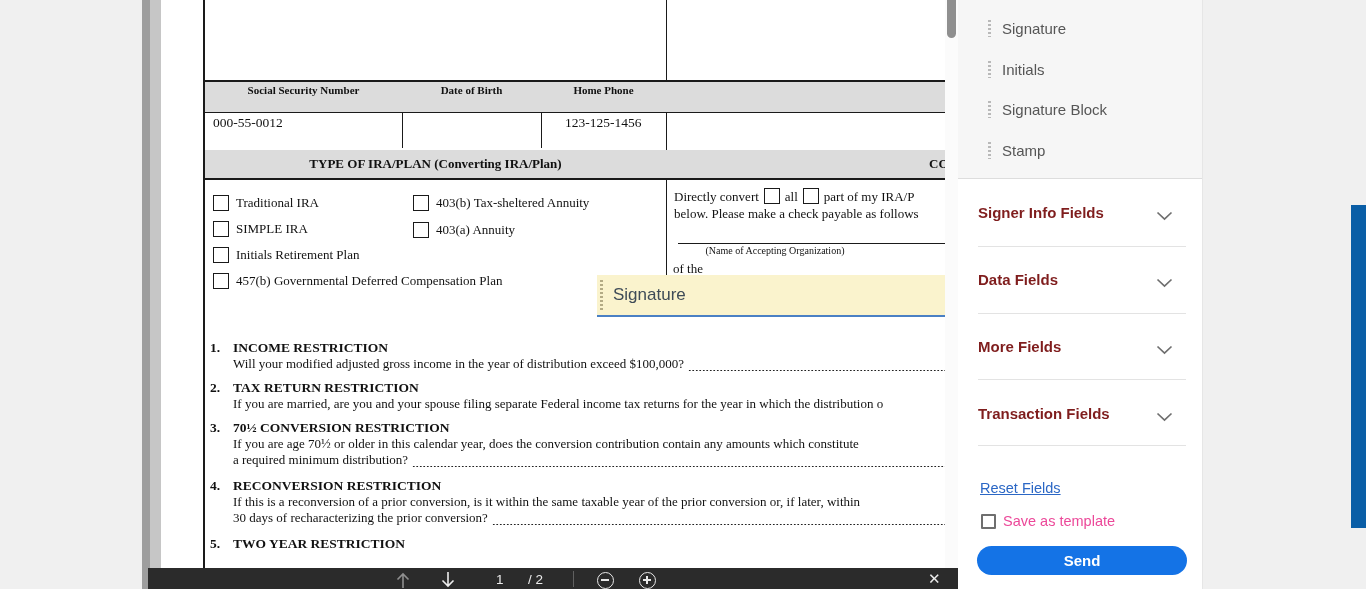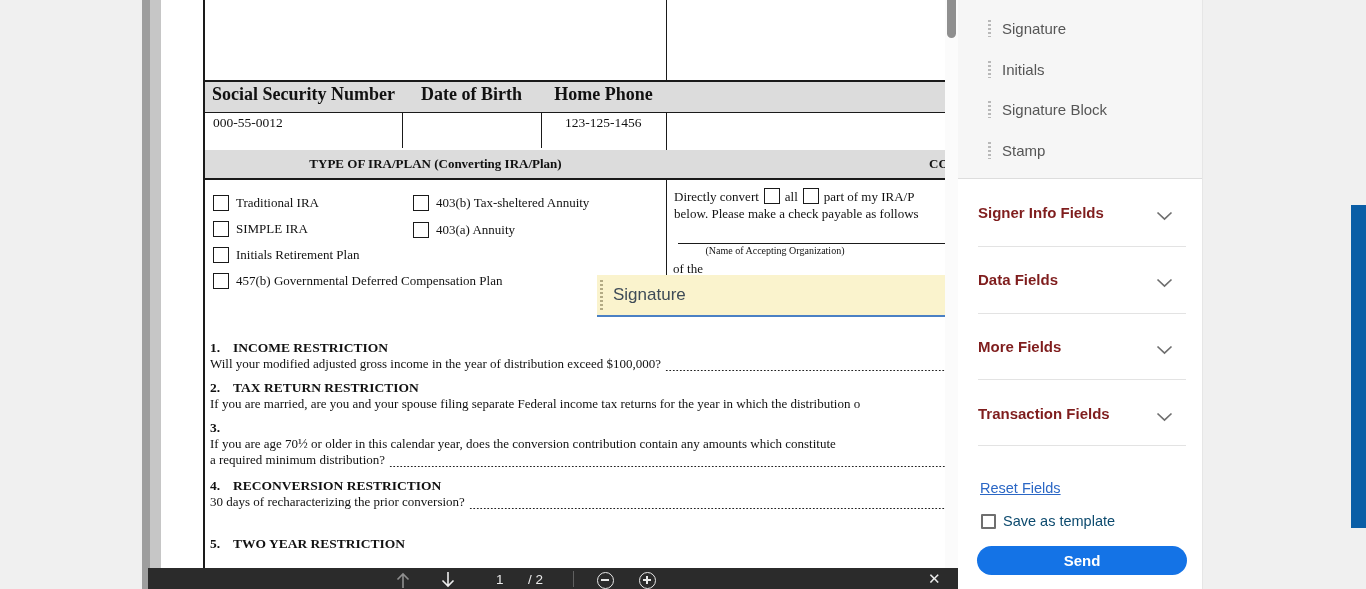--- a/index.html
+++ b/index.html
@@ -10,32 +10,32 @@
 
   
   .strip-dark{left:142px;top:0;width:8px;height:589px;background:#9e9e9e}
   .strip-light{left:150px;top:0;width:11px;height:589px;background:#c6c6c6}
 
   
   #viewport{left:161px;top:0;width:797px;height:589px;background:#fff;overflow:hidden}
   .bline{background:#1a1a1a}
   .band{background:#dcdcdc}
 
-  .hdr-cell{font-weight:bold;font-size:18px;text-align:center;line-height:1.18;padding-top:2px}
+  .hdr-cell{font-weight:bold;font-size:11px;text-align:center;line-height:1.18;padding-top:2px}
   .val-cell{font-size:13.5px;padding:2px 0 0 8px}
 
   .cb-row{position:absolute;display:flex;align-items:center;height:16px;white-space:nowrap}
   .cb-box{width:14px;height:14px;border:1.4px solid #1a1a1a;background:#fff;flex:0 0 auto;margin-right:7px}
   .cb-box.inline{display:inline-block;vertical-align:-3px;margin:0 5px}
   .cb-label{font-size:13px}
 
   .q{position:absolute;left:49px;width:741px}
   .q-head{display:flex;font-weight:bold;font-size:13.5px}
   .q-num{width:23px;flex:0 0 auto}
-  .q-line{font-size:13px;white-space:nowrap;overflow:hidden}
+  .q-line{margin-left:23px;font-size:13px;white-space:nowrap;overflow:hidden}
   .q-line.flex{display:flex}
   .q-line .txt{white-space:nowrap}
   .leader{flex:1 1 auto;height:12px;margin-left:4px;align-self:flex-end;
           background-image:radial-gradient(circle,#222 0.7px,transparent 0.95px);
           background-size:3.5px 3.5px;background-repeat:repeat-x;background-position:0 100%}
 
   
   #sig-overlay{left:436px;top:275px;width:348px;height:40px;background:#faf3cd;
                border-bottom:2px solid #4a80c4;display:flex;align-items:center}
   #sig-overlay .grip{position:absolute;left:3px;top:5px;bottom:5px;width:3px;
@@ -59,21 +59,21 @@
   #fields-panel{left:0;top:0;width:244px;height:178px;background:#f6f6f6;border-bottom:1px solid #ddd}
   .field-item{position:absolute;left:30px;display:flex;align-items:center;height:30px;cursor:grab}
   .field-grip{width:3px;height:17px;margin-right:11px;
               background:repeating-linear-gradient(to bottom,#b9b9b9 0 2px,transparent 2px 4px)}
   .field-label{font-size:15px;color:#565656}
   .acc-label{position:absolute;left:20px;font-weight:bold;font-size:15px;color:#7f1d1d}
   .acc-chev{position:absolute;left:198px}
   .divider{position:absolute;left:20px;width:208px;height:1px;background:#e3e3e3}
   #reset-link{left:22px;top:480px;font-size:14.5px;color:#2b67c5;text-decoration:underline;cursor:pointer}
   .save-box{left:23px;top:514px;width:11px;height:11px;border:2px solid #6f6f6f;border-radius:1px;background:#fff}
-  .save-label{left:45px;top:513px;font-size:14.5px;color:#0c4a6e}
+  .save-label{left:45px;top:513px;font-size:14.5px;color:#ec4899}
   #send-btn{left:19px;top:546px;width:210px;height:29px;border-radius:15px;background:#1473e6;
             color:#fff;font-weight:bold;font-size:15px;text-align:center;line-height:29px;cursor:pointer}
 
   
   .right-gray{left:1203px;top:0;width:163px;height:589px;background:#f0f0f0}
   .edge-blue{left:1351px;top:205px;width:15px;height:323px;background:#0a5ea6}
 </style>
 </head>
 <body>
 
@@ -152,32 +152,34 @@
   <div class="q" style="top:380px">
     <div class="serif q-head">
         <span class="q-num">2.</span>
         <span>TAX RETURN RESTRICTION</span>
       </div>
     <div class="serif q-line"><span class="txt">If you are married, are you and your spouse filing separate Federal income tax returns for the year in which the distribution o</span></div>
   </div>
   <div class="q" style="top:420px">
     <div class="serif q-head">
         <span class="q-num">3.</span>
+        <span>70½ CONVERSION RESTRICTION</span>
       </div>
     <div class="serif q-line"><span class="txt">If you are age 70½ or older in this calendar year, does the conversion contribution contain any amounts which constitute</span></div>
     <div class="serif q-line flex">
         <span class="txt">a required minimum distribution?</span>
         <span class="leader"></span>
       </div>
   </div>
   <div class="q" style="top:478px">
     <div class="serif q-head">
         <span class="q-num">4.</span>
         <span>RECONVERSION RESTRICTION</span>
       </div>
+    <div class="serif q-line"><span class="txt">If this is a reconversion of a prior conversion, is it within the same taxable year of the prior conversion or, if later, within</span></div>
     <div class="serif q-line flex">
         <span class="txt">30 days of recharacterizing the prior conversion?</span>
         <span class="leader"></span>
       </div>
   </div>
   <div class="q" style="top:536px">
     <div class="serif q-head">
         <span class="q-num">5.</span>
         <span>TWO YEAR RESTRICTION</span>
       </div>

